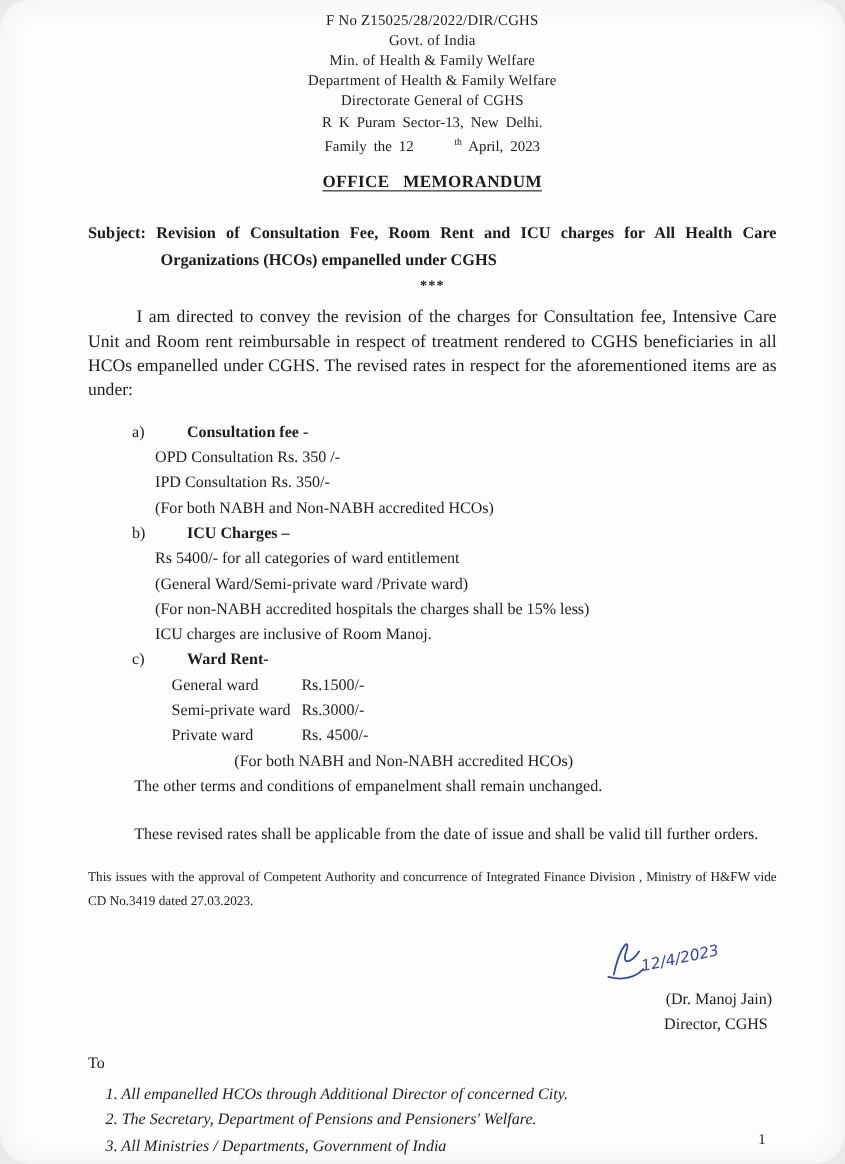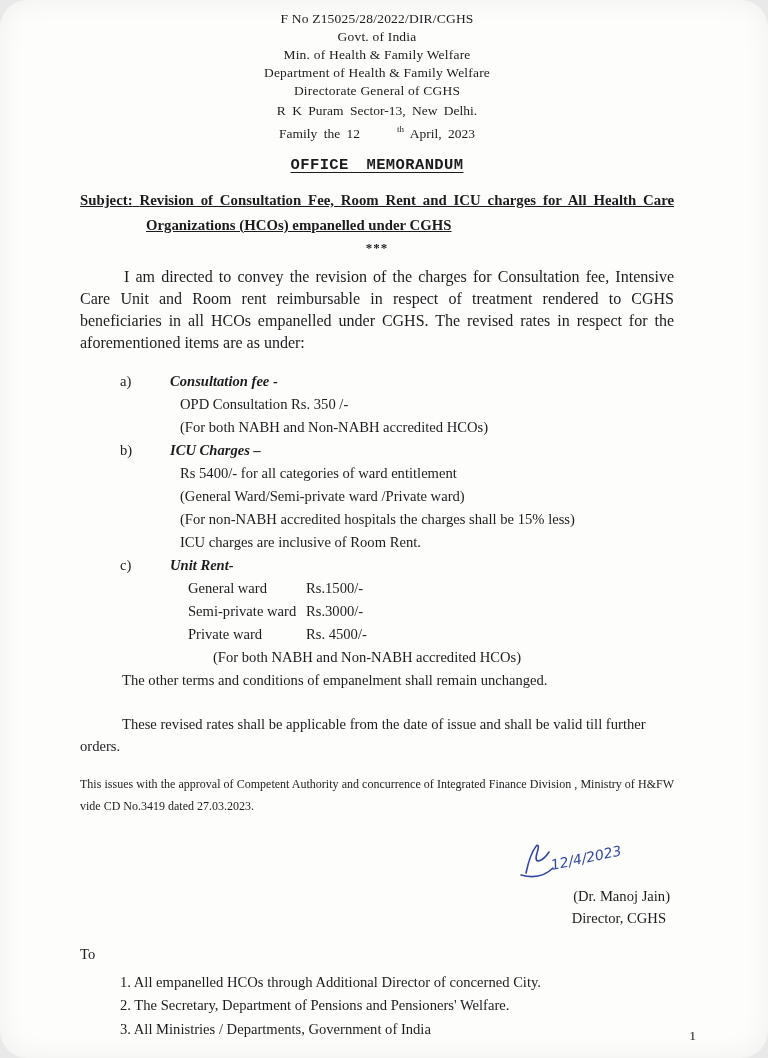--- a/index.html
+++ b/index.html
@@ -6,21 +6,21 @@
   html, body { background: #e9e9e9; }
   body { font-family: "Liberation Serif", serif; }
 
   .page {
     position: relative;
     width: 768px;
     height: 1058px;
     margin: 0 auto;
     background: #fdfdfb;
     color: #1c1c1e;
-    padding: 10px 94px 0 80px;
+    padding: 10px 62px 0 80px;
     overflow: hidden;
     box-shadow: inset 0 0 28px rgba(0,0,0,0.06);
     border-radius: 27px;
   }
 
   
   .header-center { text-align: center; font-size: 13.5px; line-height: 18px; letter-spacing: 0.2px; }
   .header-right  { text-align: center; font-size: 13.5px; line-height: 18px; margin-top: 2px; word-spacing: 3px; }
   .header-right sup { font-size: 9px; margin-left: 37px; }
 
@@ -28,69 +28,67 @@
   .doc-title {
     margin-top: 12px;
     text-align: center;
     font-weight: bold;
     font-size: 15.5px;
     line-height: 21px;
     letter-spacing: 0.4px;
     word-spacing: 8px;
     text-decoration: underline;
     text-underline-offset: 3px;
-    font-family: Liberation Mono, monospace;
   }
 
   
   .subject {
-    margin-top: 12px;
+    margin-top: 24px;
     font-weight: bold;
     font-size: 14.8px;
     line-height: 25px;
     padding-left: 66px;
     text-indent: -66px;
     text-align: justify;
-    text-decoration: underline;
   }
   .separator { text-align: center; font-weight: bold; font-size: 13px; line-height: 16px; margin-top: 2px; letter-spacing: 1px; }
 
   
   .intro {
     margin-top: 10px;
     font-size: 16px;
     line-height: 22px;
     text-align: justify;
     text-indent: 44px;
   }
 
   .list { margin-top: 16px; font-size: 14.6px; line-height: 23px; }
   .marker { display: inline-block; width: 50px; margin-left: 40px; }
-  .item-heading { font-weight: bold; font-style: italic; }
-  .item-lines { margin-left: 100px; }
-  .rates { margin-left: 108px; }
+  .item-heading { font-weight: bold; }
+  .item-lines { margin-left: 61px; }
+  .rates { margin-left: 76px; }
   .rate-row .ward { display: inline-block; width: 118px; }
   .rate-note { margin-left: 133px; }
 
   .para-indent { font-size: 14.6px; line-height: 22px; text-indent: 42px; }
   .para1 { }
   .para2 { margin-top: 22px; }
   .para3 { margin-top: 16px; font-size: 12px; line-height: 22px; text-align: justify; }
 
   
   .sig-block { margin-top: 16px; text-align: right; font-size: 14.6px; }
   .sig-svg { display: block; margin-left: auto; margin-right: 14px; }
   .sig-svg text { font-family: "DejaVu Sans", sans-serif; }
   .sig-name  { line-height: 22px; padding-right: 4px; }
   .sig-title { line-height: 22px; padding-right: 8px; }
 
   
   .distribution { margin-top: 14px; font-size: 14.6px; }
   .to-label { line-height: 22px; }
-  .recipients { margin-top: 6px; margin-left: 40px; line-height: 23.5px; }
+  .recipients { margin-top: 6px; margin-left: 16px; line-height: 23.5px; font-style: italic; }
 
   .page-number { position: absolute; right: 72px; bottom: 14px; font-size: 13.5px; }
 </style>
 </head>
 <body>
 
 <div class="page">
 
   <div class="header-center">
     <div>F No Z15025/28/2022/DIR/CGHS</div>
@@ -120,39 +118,40 @@
   <p class="intro">I am directed to convey the revision of the charges for Consultation fee, Intensive Care Unit and Room rent reimbursable in respect of treatment rendered to CGHS beneficiaries in all HCOs empanelled under CGHS. The revised rates in respect for the aforementioned items are as under:</p>
 
   <div class="list">
 
     <div class="list-item">
       <div>
         <span class="marker">a)</span><span class="item-heading">Consultation fee -</span>
       </div>
       <div class="item-lines">
         <div>OPD Consultation Rs. 350 /-</div>
+        <div>IPD Consultation Rs. 350/-</div>
         <div>(For both NABH and Non-NABH accredited HCOs)</div>
       </div>
     </div>
 
     <div class="list-item">
       <div>
         <span class="marker">b)</span><span class="item-heading">ICU Charges –</span>
       </div>
       <div class="item-lines">
         <div>Rs 5400/- for all categories of ward entitlement</div>
         <div>(General Ward/Semi-private ward /Private ward)</div>
         <div>(For non-NABH accredited hospitals the charges shall be 15% less)</div>
-        <div>ICU charges are inclusive of Room Rent.</div>
+        <div>ICU charges are inclusive of Room Manoj.</div>
       </div>
     </div>
 
     <div class="list-item">
       <div>
-        <span class="marker">c)</span><span class="item-heading">Unit Rent-</span>
+        <span class="marker">c)</span><span class="item-heading">Ward Rent-</span>
       </div>
       <div class="rates">
         <div class="rate-row">
           <span class="ward">General ward</span><span>Rs.1500/-</span>
         </div>
         <div class="rate-row">
           <span class="ward">Semi-private ward</span><span>Rs.3000/-</span>
         </div>
         <div class="rate-row">
           <span class="ward">Private ward</span><span>Rs. 4500/-</span>

